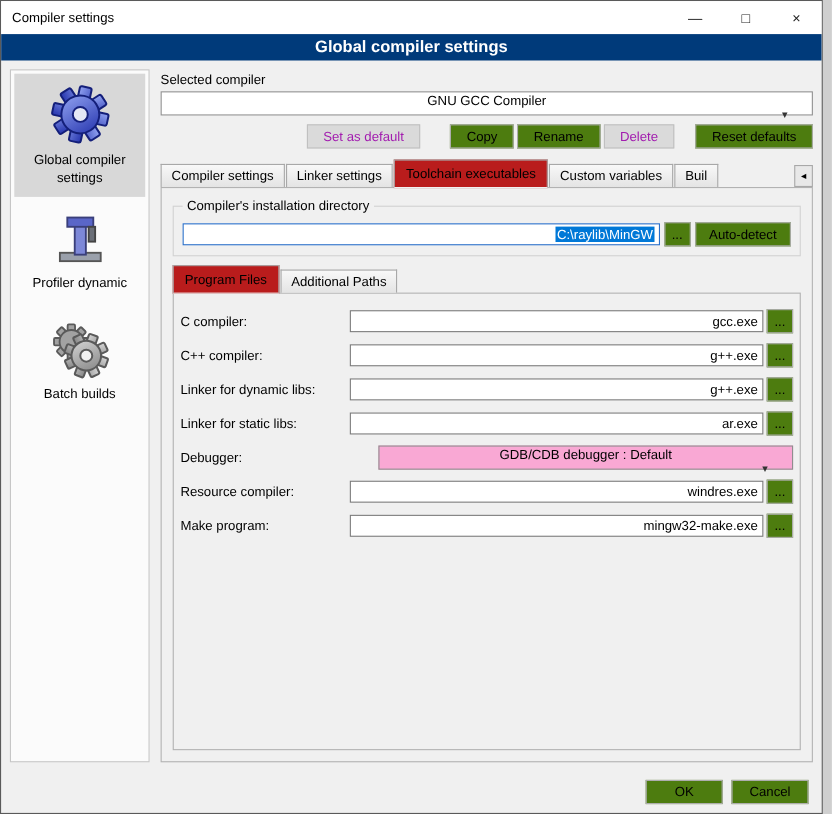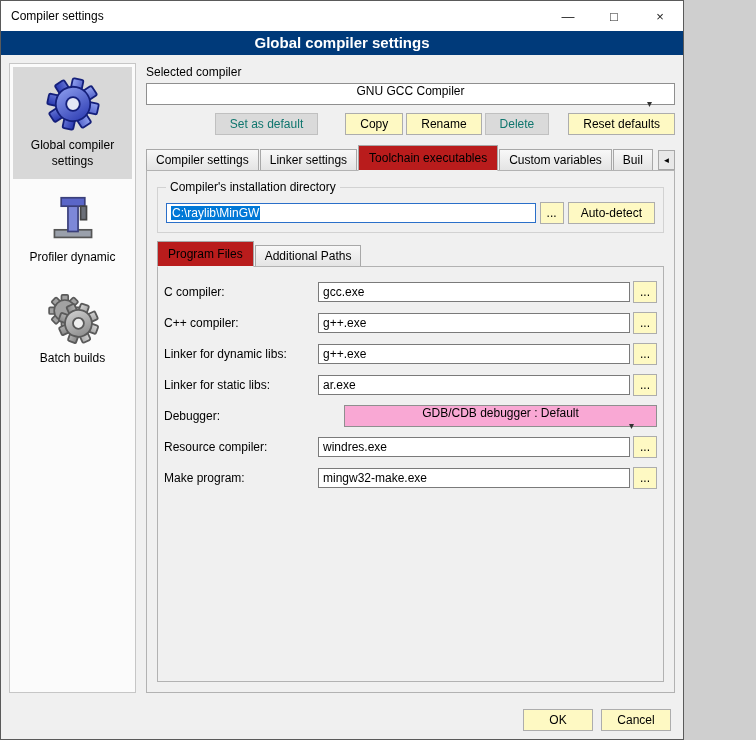--- a/index.html
+++ b/index.html
@@ -1,49 +1,49 @@
 <!DOCTYPE html>
 <html><head>
 <meta charset="utf-8">
 <style>
   html,body{margin:0;padding:0;background:#cfcfcf;}
-  .window{position:relative;width:684px;height:740px;box-sizing:border-box;border:1px solid #5a5a5a;background:#f0f0f0;
+  .window{position:relative;width:748px;height:740px;box-sizing:border-box;border:1px solid #5a5a5a;background:#f0f0f0;
           font-family:"Liberation Sans",sans-serif;font-size:12px;color:#000;display:flex;flex-direction:column;overflow:hidden;}
   .titlebar{height:30px;background:#ffffff;display:flex;align-items:center;flex:0 0 auto;}
   .titlebar .title{padding-left:10px;font-size:12px;}
   .winbtns{margin-left:auto;display:flex;height:100%;}
   .winbtn{width:46px;display:flex;align-items:center;justify-content:center;font-size:13px;color:#222;cursor:default;}
   .header{height:24px;line-height:24px;background:#003A7A;color:#fff;font-weight:bold;font-size:15px;text-align:center;flex:0 0 auto;}
   .content{flex:1;display:flex;gap:10px;padding:8px;min-height:0;}
   .sidebar{width:127px;flex:0 0 auto;background:#fbfbfb;border:1px solid #c6c6c6;box-sizing:border-box;padding:3px;display:flex;flex-direction:column;}
   .side-item{text-align:center;padding:8px 2px 10px;margin-bottom:4px;}
   .side-item.selected{background:#d8d8d8;}
   .side-label{display:block;margin-top:5px;line-height:1.3;}
   .main{flex:1;display:flex;flex-direction:column;min-width:0;}
   .section-label{margin:2px 0 4px;}
   .combo{height:22px;box-sizing:border-box;border:1px solid #8f8f8f;background:#fff;display:flex;align-items:center;padding:0 22px;flex-direction:column;}
   .combo .chevron{margin-left:auto;font-size:10px;color:#333;}
   .combo.gray{background:#f9a8d4;margin-left:42px;}
   .btnrow{display:flex;align-items:center;margin-top:8px;gap:3px;}
-  .btn{height:22px;box-sizing:border-box;background:#fef9c3;border:1px solid #adadad;display:inline-flex;align-items:center;justify-content:center;padding:0 14px;font-size:12px;white-space:nowrap;cursor:default;}
-  .btn.disabled{color:#0f766e;background:#dadada;border-color:#c0c0c0;}
+  .btn{height:22px;box-sizing:border-box;background:#4d7c0f;border:1px solid #adadad;display:inline-flex;align-items:center;justify-content:center;padding:0 14px;font-size:12px;white-space:nowrap;cursor:default;}
+  .btn.disabled{color:#a21caf;background:#dadada;border-color:#c0c0c0;}
   .push-right{margin-left:auto;}
   .gap-before{margin-left:24px;}
   .gap-before-sm{margin-left:16px;}
   .tabstrip{display:flex;align-items:flex-end;margin-top:10px;position:relative;z-index:2;}
   .tab{padding:3px 9px;background:linear-gradient(#f8f8f8,#e4e4e4);border:1px solid #a8a8a8;border-bottom:none;margin-right:1px;white-space:nowrap;cursor:default;}
   .tab.active{padding:5px 10px;background:#b91c1c;border-bottom:1px solid #f0f0f0;margin-bottom:-1px;position:relative;}
   .tab.clipped{max-width:30px;overflow:hidden;}
   .tab-arrows{margin-left:auto;display:flex;gap:1px;}
   .arrowbtn{width:15px;height:18px;border:1px solid #a8a8a8;background:#e8e8e8;display:flex;align-items:center;justify-content:center;font-size:8px;cursor:default;}
   .tabpanel{flex:1;border:1px solid #b2b2b2;background:#f0f0f0;padding:10px;display:flex;flex-direction:column;min-height:0;position:relative;z-index:1;}
   .groupbox{position:relative;border:1px solid #d2d2d2;margin-top:6px;padding:14px 8px 8px;flex:0 0 auto;}
   .group-title{position:absolute;top:-8px;left:8px;background:#f0f0f0;padding:0 4px;}
   .dir-row{display:flex;align-items:center;gap:4px;}
-  .textbox{height:20px;box-sizing:border-box;border:1px solid #7a7a7a;background:#fff;display:flex;align-items:center;padding:0 4px;overflow:hidden;white-space:nowrap;}
+  .textbox{height:20px;box-sizing:border-box;border:1px solid #7a7a7a;background:#fff;display:flex;align-items:center;padding:0 4px;overflow:hidden;white-space:nowrap;justify-content:flex-end;}
   .textbox.focused{border-color:#2a6fc9;}
   .dir-input{flex:1;}
   .sel{background:#0078D7;color:#fff;padding:0 1px;}
   .browse{width:24px;height:22px;padding:0;flex:0 0 auto;}
   .autodetect{padding:0 12px;flex:0 0 auto;}
   .note{margin-top:7px;color:#A02010;white-space:nowrap;overflow:hidden;}
   .subwrap{margin-top:8px;flex:1;display:flex;flex-direction:column;min-height:0;}
   .fields{padding:14px 6px;}
   .field-row{display:flex;align-items:center;margin-bottom:9px;}
   .field-label{width:138px;flex:0 0 auto;}

